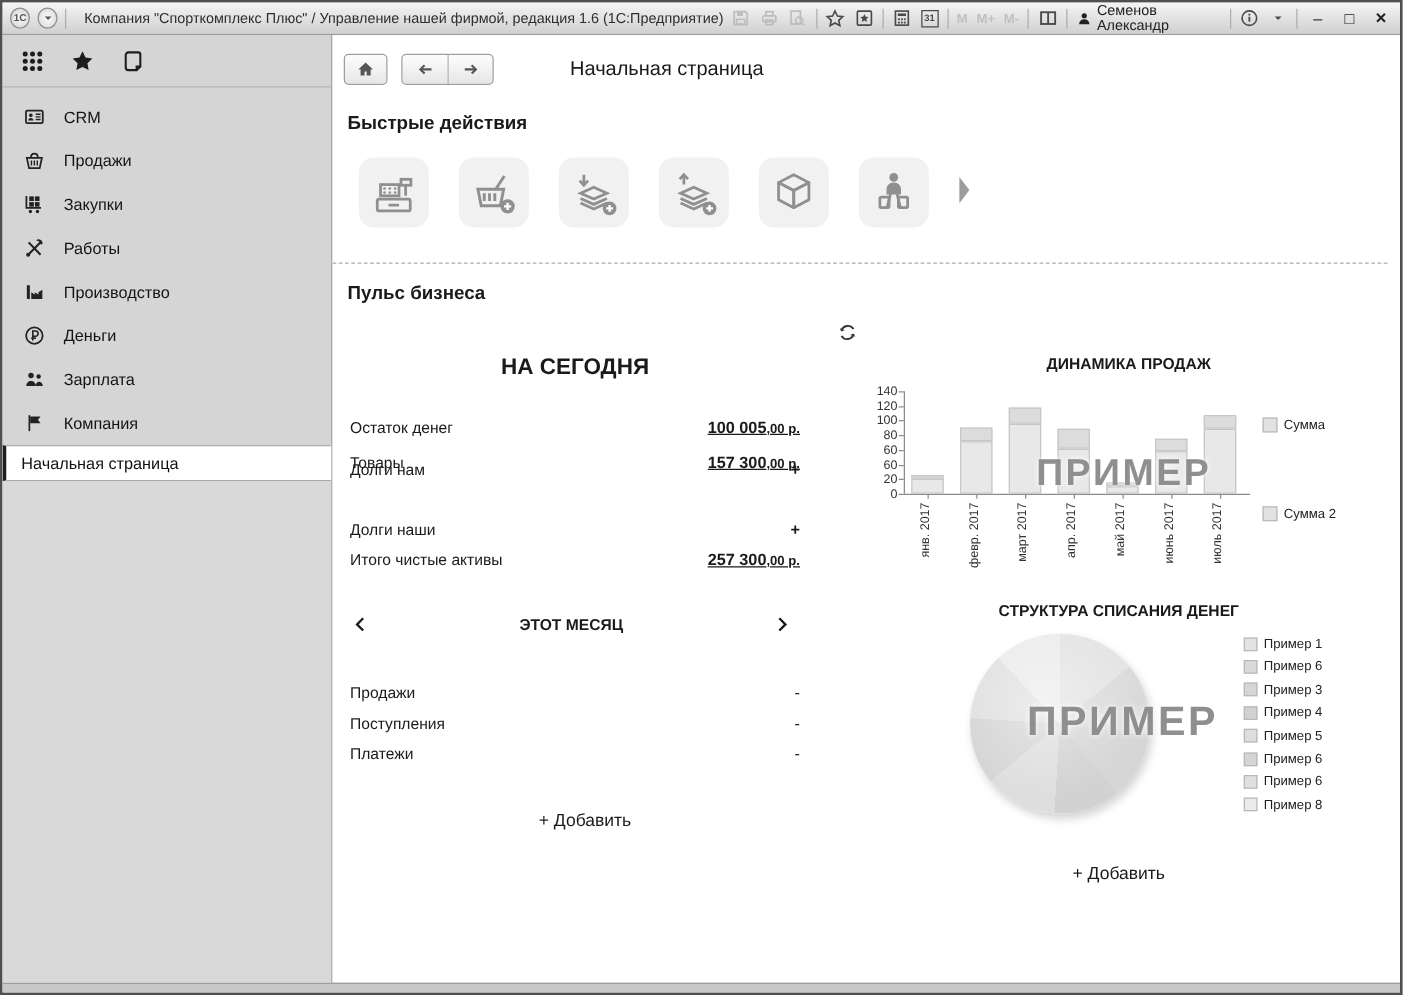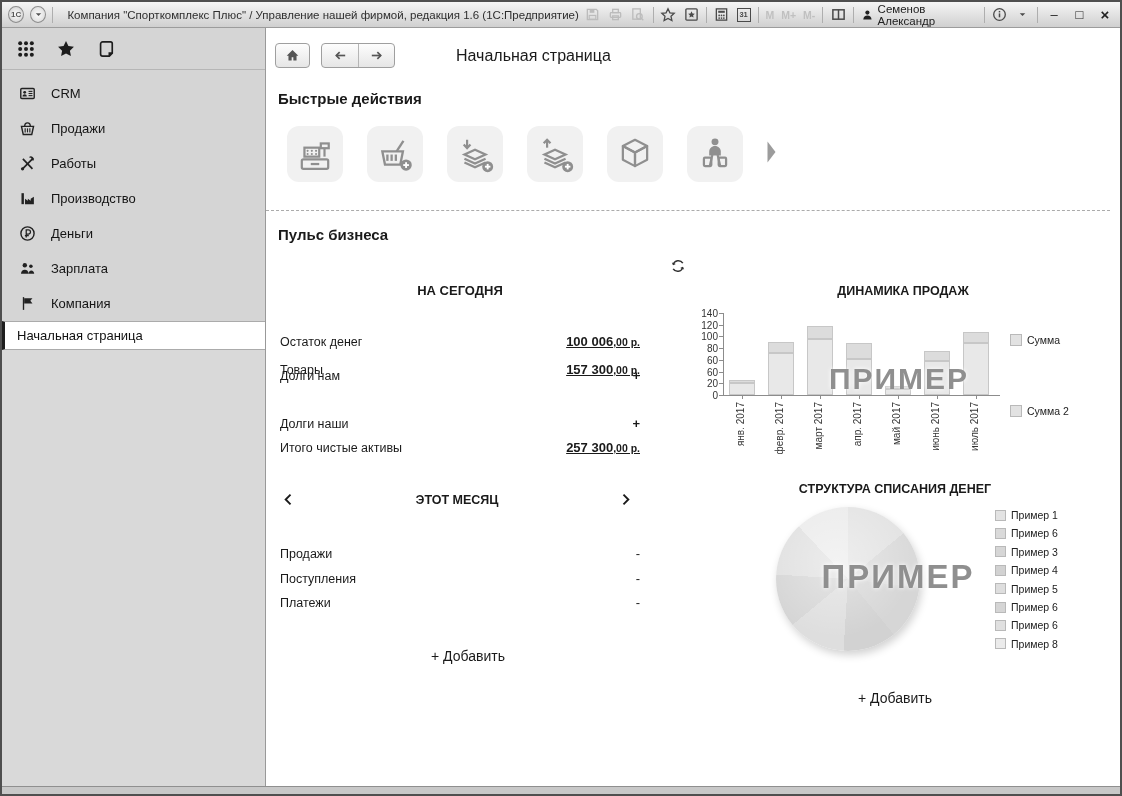--- a/index.html
+++ b/index.html
@@ -57,21 +57,21 @@
   .dashed-sep { position:absolute; left:0; top:182px; width:844px; border-top:1px dashed #ababab; }
 
   .qa-row { position:absolute; left:21px; top:98px; display:flex; gap:24px; }
   .qa-btn { width:56px; height:56px; border-radius:12px; background:#f1f1f1; display:flex;
             align-items:center; justify-content:center; color:#8f8f8f; }
   .qa-btn svg { width:38px; height:38px; }
   .qa-more { position:absolute; left:500px; top:112px; color:#9c9c9c; }
 
   .refresh { position:absolute; left:404px; top:230px; width:16px; height:16px; color:#333; }
 
-  .sec-head { position:absolute; font-size:13px; font-weight:bold; text-align:center; }
+  .sec-head { position:absolute; font-size:18px; font-weight:bold; text-align:center; }
   .t-row { position:absolute; left:14px; width:360px; display:flex; justify-content:space-between; align-items:baseline; }
   .t-val { font-weight:bold; font-size:13px; white-space:nowrap; }
   .t-val.link { text-decoration:underline; }
   .t-val .small { font-size:10.5px; }
   .m-dash { font-size:13px; }
   .month-head { position:absolute; left:16px; top:464px; width:350px; display:flex; align-items:center; }
   .month-head .mh-title { flex:1; text-align:center; font-size:12.5px; font-weight:bold; }
   .chev { width:13px; height:15px; color:#1a1a1a; }
   .add-link { position:absolute; font-size:14px; text-align:center; }
 
@@ -463,20 +463,26 @@
             <span>CRM</span>
           </div>
           <div class="menu-item">
             <svg width="17" height="17" class="mi-ic">
               <use href="#basket-icon"></use>
             </svg>
             <span>Продажи</span>
           </div>
           <div class="menu-item">
             <svg width="17" height="17" class="mi-ic">
+              <use href="#cart-icon"></use>
+            </svg>
+            <span>Закупки</span>
+          </div>
+          <div class="menu-item">
+            <svg width="17" height="17" class="mi-ic">
               <use href="#tools-icon"></use>
             </svg>
             <span>Работы</span>
           </div>
           <div class="menu-item">
             <svg width="17" height="17" class="mi-ic">
               <use href="#factory-icon"></use>
             </svg>
             <span>Производство</span>
           </div>
@@ -566,21 +572,21 @@
 
       <div class="h1" style="top:198px">Пульс бизнеса</div>
       <svg class="refresh">
           <use href="#refresh-icon"></use>
         </svg>
 
       <div class="sec-head" style="left:14px;top:255px;width:360px">НА СЕГОДНЯ</div>
       <div id="today-rows">
           <div class="t-row" style="top:306px">
             <span>Остаток денег</span>
-            <span class="t-val link"><span>100 006</span><span class="small">,00 р.</span></span>
+            <span class="t-val link"><span>100 005</span><span class="small">,00 р.</span></span>
           </div>
           <div class="t-row" style="top:334px">
             <span>Товары</span>
             <span class="t-val link"><span>157 300</span><span class="small">,00 р.</span></span>
           </div>
           <div class="t-row" style="top:340px">
             <span>Долги нам</span>
             <span class="t-val"><span>+</span></span>
           </div>
           <div class="t-row" style="top:388px">

